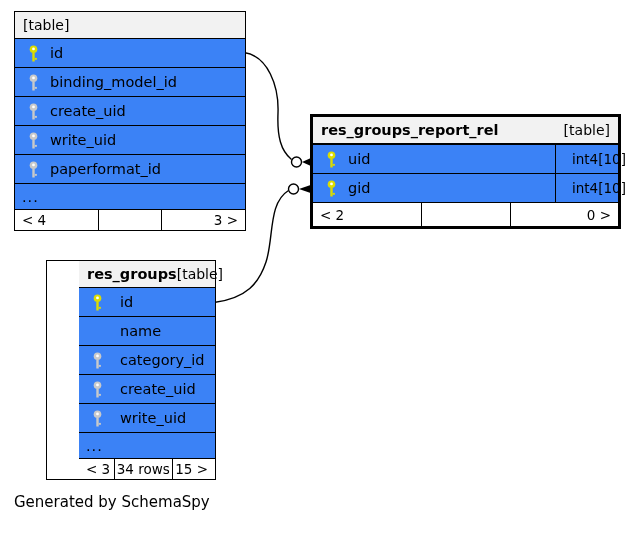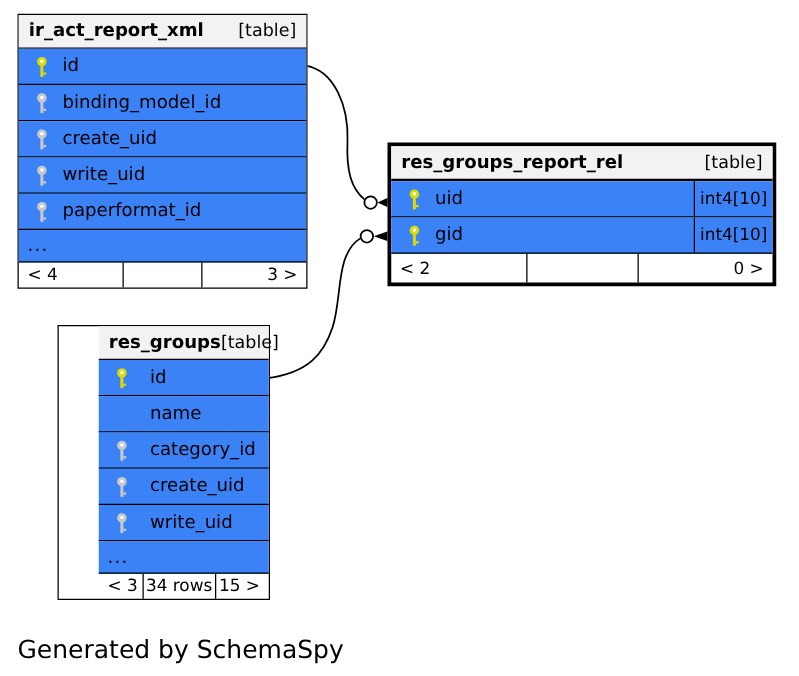--- a/index.html
+++ b/index.html
@@ -52,21 +52,21 @@
   .pk { color: var(--primary-key-icon, #dcdc00); }
   .fk { color: var(--foreign-key-icon, #c9c9c9); }
   .clabel { margin-left: 7px; white-space: nowrap; }
   #t3 .clabel { margin-left: 13px; }
 
   .ctype {
     margin-left: auto; align-self: stretch;
     border-left: 1.4px solid #000000;
     display: flex; align-items: center;
     width: 63px; box-sizing: border-box;
-    padding: 0 3px 0 4px;
+    padding: 0 3px 0 16px;
     font-size: 13.5px; white-space: nowrap;
   }
 
   .row.ell {
     height: 26px;
     padding-left: 7px;
     font-size: 14.5px;
     letter-spacing: 1px;
   }
 
@@ -78,22 +78,22 @@
   #t2 .tfoot { height: 23px; }
   .fcell { display: flex; align-items: center; box-sizing: border-box; white-space: nowrap; }
   .fl { padding-left: 7px; justify-content: flex-start; }
   .fc { justify-content: center; border-left: 1.4px solid #000000; border-right: 1.4px solid #000000; }
   .fr { padding-right: 7px; justify-content: flex-end; }
   #t1 .fl { width: 36%; } #t1 .fc { width: 28%; }   #t1 .fr { width: 36%; }
   #t2 .fl { width: 35.5%; } #t2 .fc { width: 29.5%; } #t2 .fr { width: 35%; }
   #t3 .fl { width: 25.5%; } #t3 .fc { width: 43.5%; } #t3 .fr { width: 31%; }
 
   .note {
-    position: absolute; left: 14px; top: 507px;
-    font-size: 20px;
+    position: absolute; left: 14px; top: 493px;
+    font-size: 15px;
   }
 
   .keysvg { display: block; }
 </style>
 </head>
 <body>
 
 <div class="canvas">
 
   <svg id="rel-svg" width="639" height="541" viewBox="0 0 639 541">
@@ -104,21 +104,20 @@
     </g>
     <g>
       <path d="M 214 302.5 C 247 298 259 283 266 262 C 274 238 268 203 288.5 190.5" fill="none" stroke="#000000" stroke-width="1.4"></path>
       <circle cx="293.5" cy="189" r="5" fill="#ffffff" stroke="#000000" stroke-width="1.4"></circle>
       <path d="M 299 189 L 312 184.4 L 312 193.6 Z" fill="#000000"></path>
     </g>
   </svg>
 
   <div class="table" id="t1">
     <div class="thead">
-      <span class="tname">ir_act_report_xml</span>
       <span class="ttag">[table]</span>
     </div>
     <div class="row">
       <span class="kslot pk">
         <svg class="keysvg" width="11" height="17" viewBox="0 0 11 17">
             <circle cx="5.5" cy="4.3" r="3.8" fill="currentColor"></circle>
             <circle cx="5.5" cy="3.9" r="1.4" fill="#ffffff"></circle>
             <rect x="4.3" y="7.6" width="2.4" height="8.9" fill="currentColor"></rect>
             <rect x="6.7" y="12.9" width="2.2" height="1.9" fill="currentColor"></rect>
           </svg>

